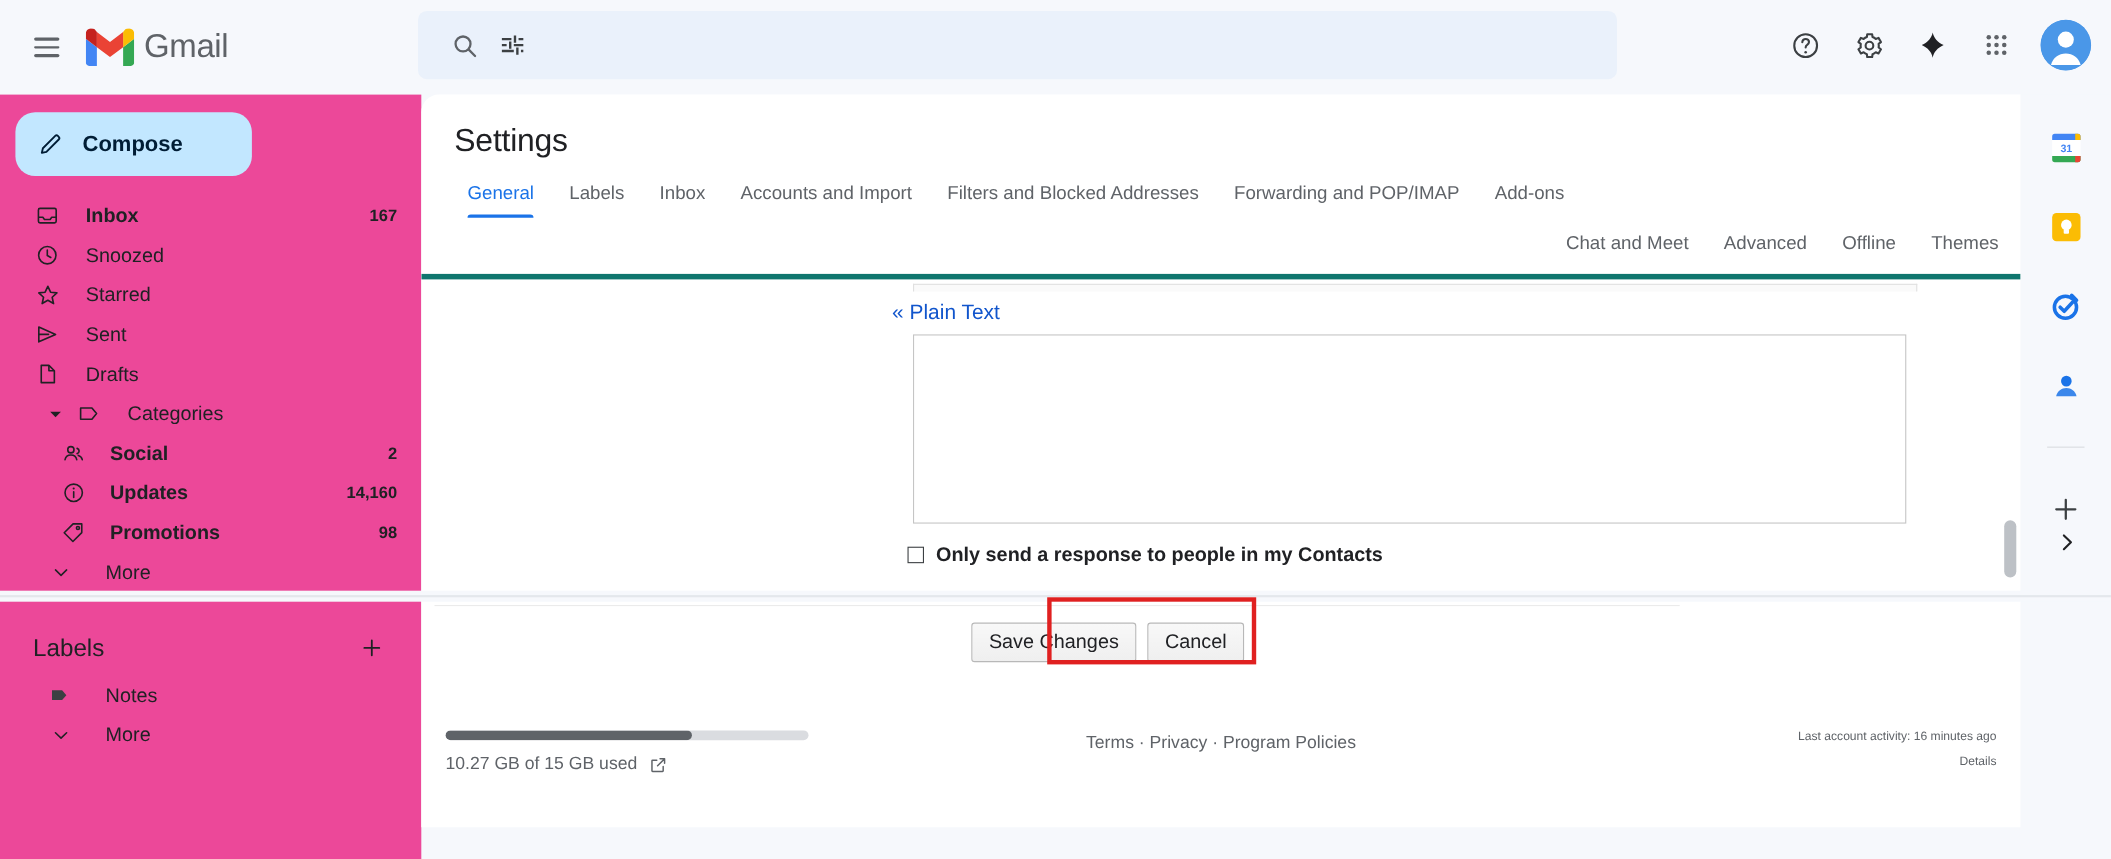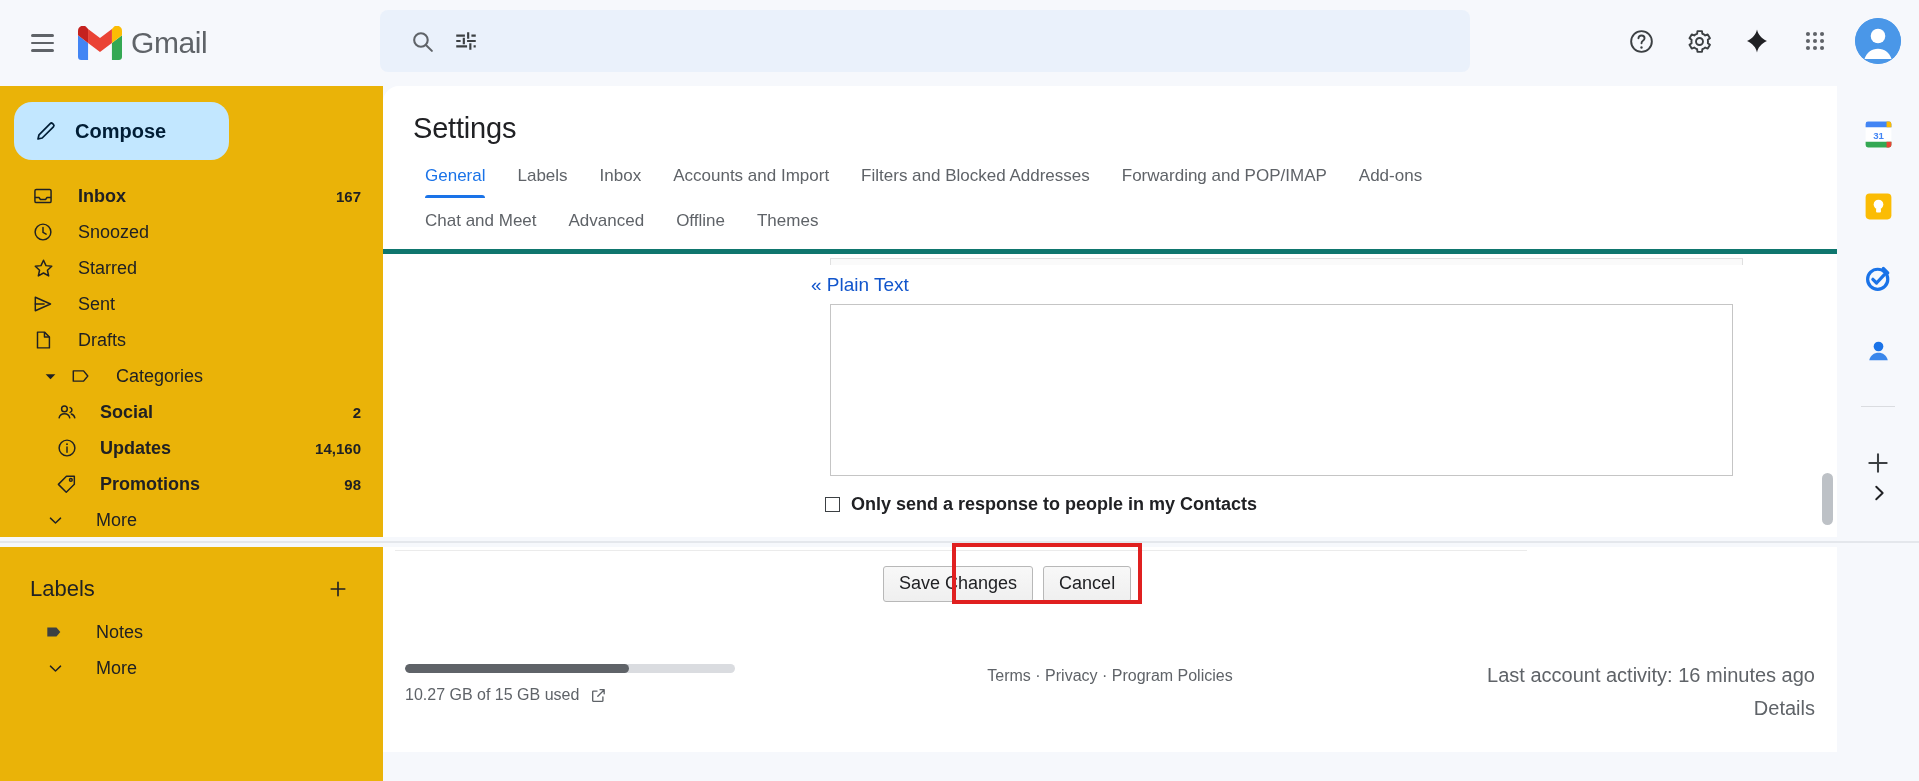--- a/index.html
+++ b/index.html
@@ -55,21 +55,21 @@
   }
   .avatar {
     width: 46px; height: 46px; border-radius: 50%;
     background: #4a97e8; display: flex; align-items: flex-end;
     justify-content: center; overflow: hidden; cursor: pointer; margin-left: 6px;
   }
 
   
   .sidebar {
     position: absolute; left: 0; top: 86px; width: 383px; height: 695px;
-    background: #eab308; padding-top: 16px; overflow: hidden;
+    background: #ec4899; padding-top: 16px; overflow: hidden;
   }
   .compose {
     display: flex; align-items: center; height: 58px; width: 215px;
     background: #c2e7ff; border-radius: 18px; margin-left: 14px;
     padding-left: 20px; cursor: pointer;
   }
   .compose-label { font-size: 20px; color: #001d35; font-weight: 600; margin-left: 17px; }
 
   .navlist { margin-top: 18px; }
   .navitem {
@@ -106,21 +106,21 @@
   .tabrow { display: flex; align-items: flex-end; padding-left: 30px; flex-wrap: wrap; }
   .tab {
     font-size: 17px; color: #5f6368; padding: 0 12px 9px 12px;
     margin-right: 8px; cursor: pointer; white-space: nowrap; position: relative; line-height: 26px;
   }
   .tab.active { color: #1a73e8; }
   .tab.active::after {
     content: ""; position: absolute; left: 12px; right: 12px; bottom: 0;
     height: 3px; background: #1a73e8; border-radius: 3px 3px 0 0;
   }
-  .tabrow2 { display: flex; padding-left: 30px; margin-top: 10px; padding-bottom: 6px; }
+  .tabrow2 { display: flex; padding-left: 30px; margin-top: 10px; padding-bottom: 6px; justify-content: flex-end; }
 
   .content { position: relative; height: 402px; }
   .cut-toolbar {
     position: absolute; left: 447px; top: 4px; width: 913px; height: 7px;
     background: #fafafa; border: 1px solid #e0e0e0; border-bottom: none;
   }
   .plaintext-link {
     position: absolute; left: 428px; top: 20px;
     font-size: 19px; color: #1155cc; cursor: pointer;
   }
@@ -159,21 +159,21 @@
   .storage { position: absolute; left: 22px; top: 0; width: 360px; }
   .bar-track { width: 330px; height: 9px; background: #dadce0; border-radius: 6px; overflow: hidden; }
   .bar-fill { height: 9px; background: #5f6368; border-radius: 6px; width: 68%; }
   .storage-text { display: flex; align-items: center; margin-top: 13px; font-size: 16px; color: #5f6368; }
   .ext-icon { margin-left: 11px; display: flex; cursor: pointer; }
   .legal {
     position: absolute; left: 0; right: 0; top: 3px; text-align: center;
     font-size: 16px; color: #5f6368;
   }
   .legal a { color: #5f6368; text-decoration: none; cursor: pointer; }
-  .acct { position: absolute; right: 22px; top: 0; text-align: right; font-size: 20px; color: #5f6368; }
+  .acct { position: absolute; right: 22px; top: 0; text-align: right; font-size: 11px; color: #5f6368; }
   .acct .details { margin-top: 10px; cursor: pointer; }
 
   
   .rail {
     position: absolute; right: 0; top: 86px; width: 82px; height: 695px;
     background: #f6f8fc; display: flex; flex-direction: column; align-items: center;
     padding-top: 26px; gap: 28px;
   }
   .rail-btn { width: 44px; height: 44px; display: flex; align-items: center; justify-content: center; cursor: pointer; border-radius: 50%; }
   .rail-div { width: 34px; height: 1px; background: #dadce0; margin: 6px 0; }

